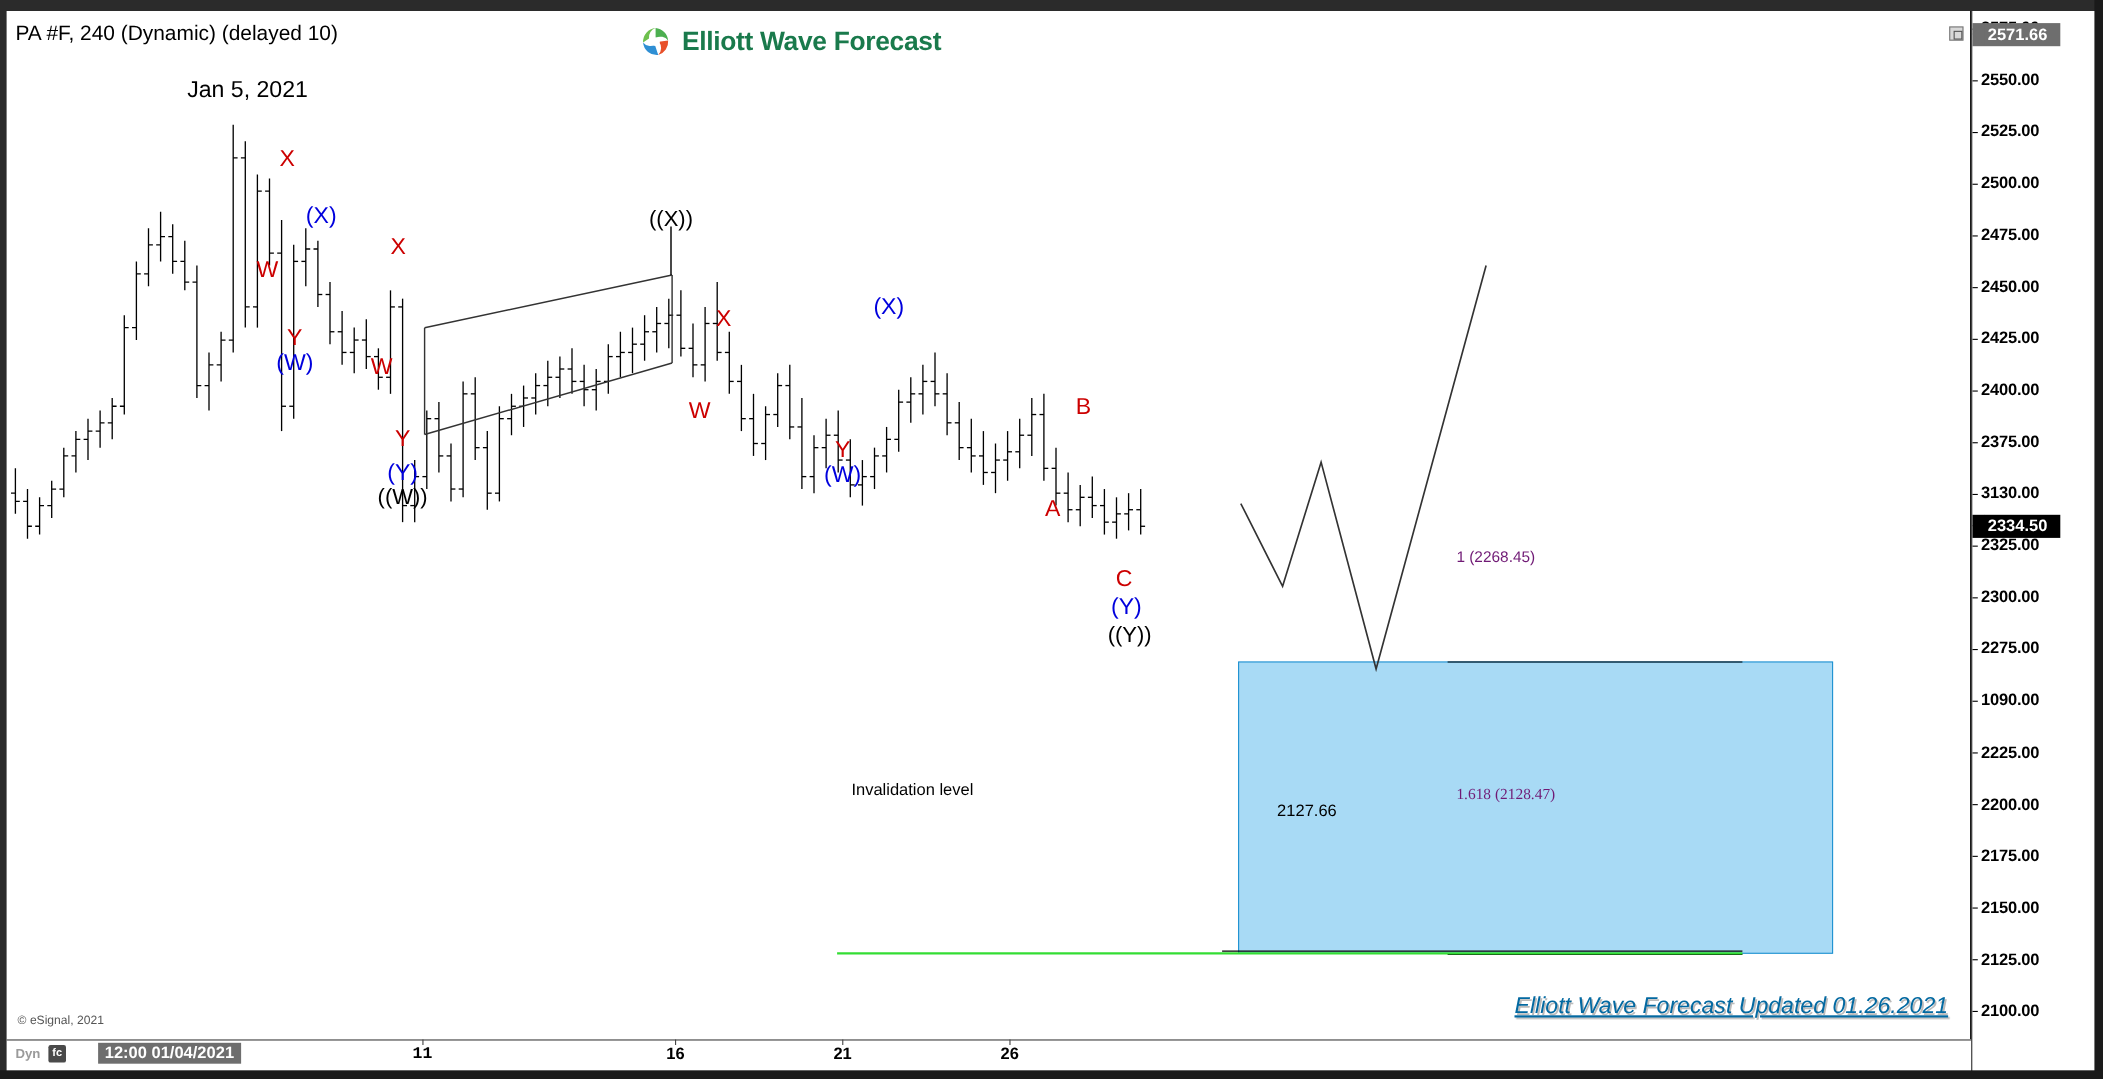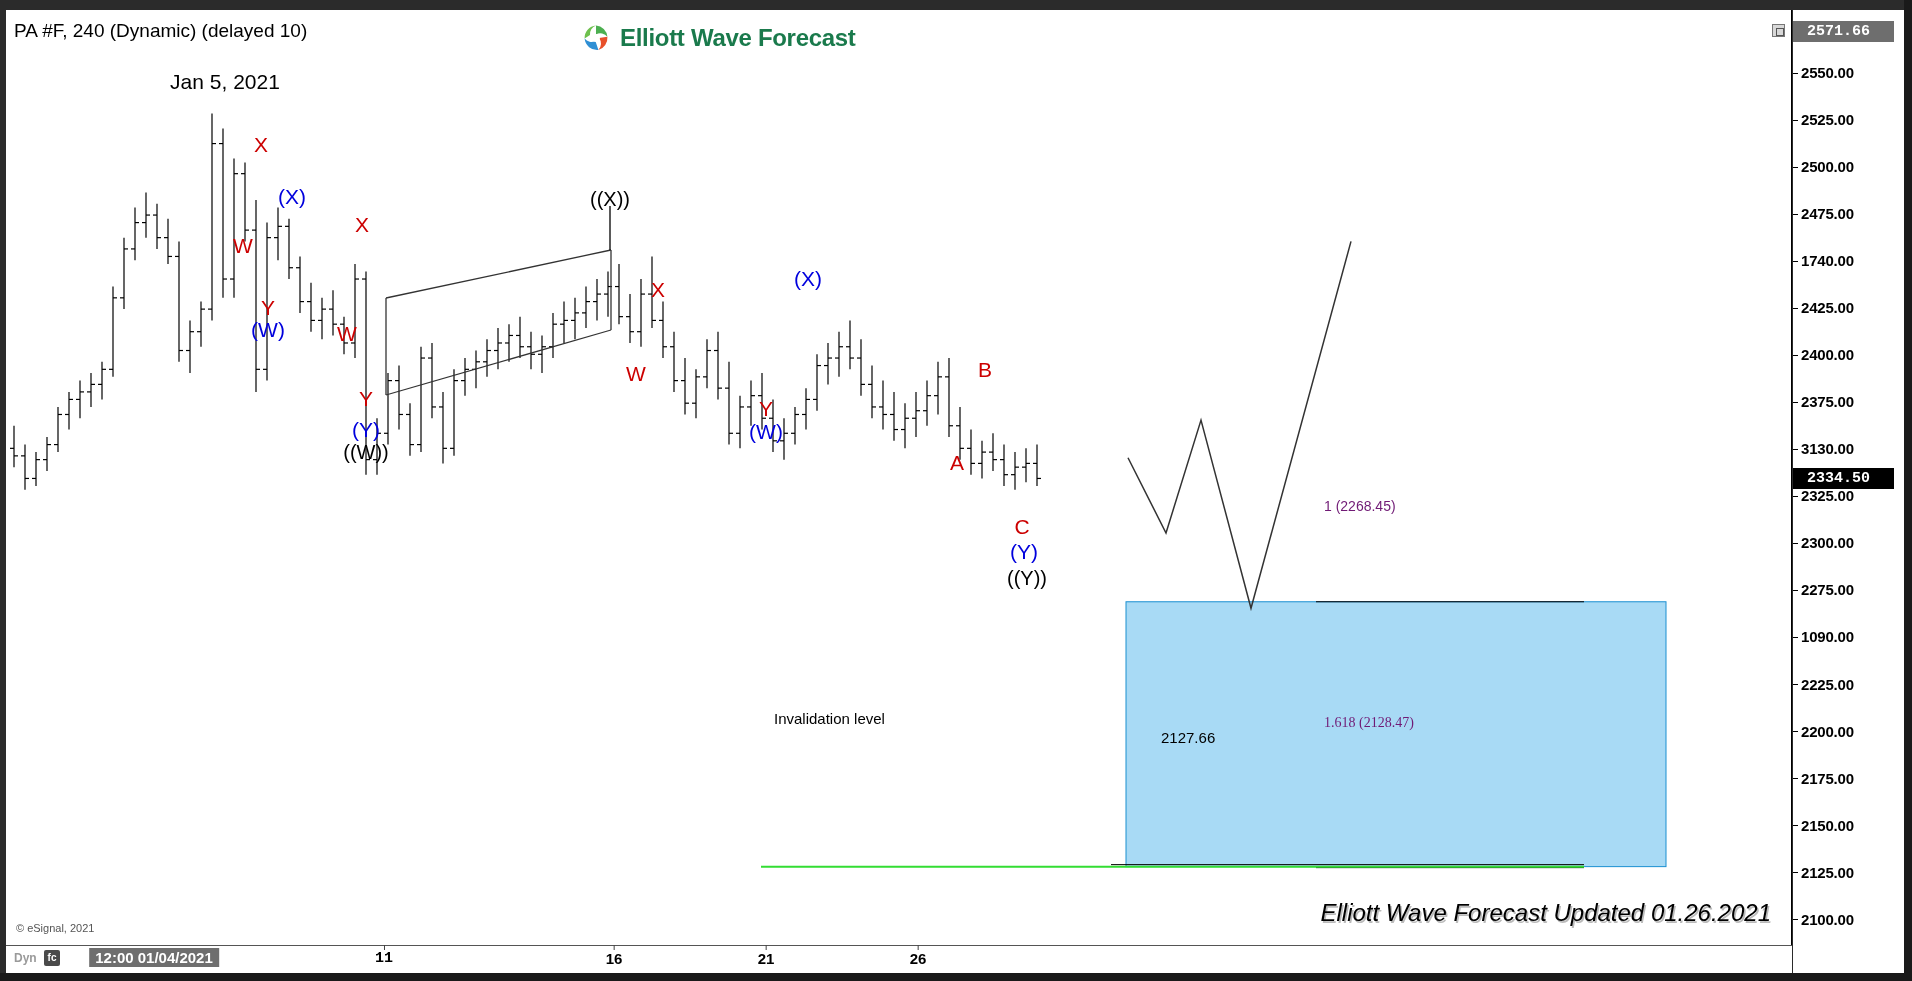--- a/index.html
+++ b/index.html
@@ -51,24 +51,23 @@
     position:absolute;
     left:-8px; top:50%;
     width:5px; height:1px; background:#000;
   }
   .price-badge {
     position: absolute;
     left: 0px;
     height: 21px; line-height: 21px;
     font-size: 15px; font-weight: bold;
     color: #fff;
-    padding-left: 14px; padding-right: 24px;
+    padding-left: 14px; padding-right: 12px;
     white-space: nowrap;
     z-index: 5;
-    font-family: Liberation Mono, monospace;
   }
   .price-badge::before {
     content:""; position:absolute; left:0; top:0;
     width:0; height:0;
     border-top: 10.5px solid transparent;
     border-bottom: 10.5px solid transparent;
     border-right: 11px solid currentColor;
   }
   .badge-last { background:#000; color:#000; }
   .badge-last span { color:#fff; }
@@ -132,23 +131,24 @@
   
   .ann { position:absolute; white-space:nowrap; transform:translateX(-50%); }
   .ann-red   { color:#cc0000; font-size:21px; }
   .ann-blue  { color:#0000dd; font-size:21px; }
   .ann-black { color:#000000; font-size:20px; }
   .ann-date  { color:#000; font-size:21px; }
   .fib-label { position:absolute; font-size:14px; color:#701a75; white-space:nowrap; }
   .invalid-label { position:absolute; font-size:15px; color:#000; white-space:nowrap; }
   .watermark {
     position:absolute; right:20px; bottom:18px;
-    font-style: italic; font-size:24px; color:#000000;
+    font-style: italic; font-size:21px; color:#0369a1;
     text-shadow: 1.5px 1.5px 0 #bbb;
     white-space:nowrap;
+    text-decoration:underline;
   }
   .expand-icon {
     position:absolute; right:6px; top:14px;
     width:13px; height:13px;
     border:1px solid #777; background:#d8d8d8;
   }
   .expand-icon::after{
     content:""; position:absolute; left:3px; top:3px;
     width:6px; height:6px; border:1px solid #555;
   }
@@ -515,21 +515,21 @@
     <div class="copyright">© eSignal, 2021</div>
     <div class="watermark">Elliott Wave Forecast Updated 01.26.2021</div>
   </div>
 
   <div class="price-scale">
       <div class="price-tick" style="top: 7.0503px;">2575.00</div>
       <div class="price-tick" style="top: 54.0825px;">2550.00</div>
       <div class="price-tick" style="top: 101.115px;">2525.00</div>
       <div class="price-tick" style="top: 148.147px;">2500.00</div>
       <div class="price-tick" style="top: 195.179px;">2475.00</div>
-      <div class="price-tick" style="top: 242.211px;">1740.00</div>
+      <div class="price-tick" style="top: 242.211px;">2450.00</div>
       <div class="price-tick" style="top: 289.243px;">2425.00</div>
       <div class="price-tick" style="top: 336.276px;">2400.00</div>
       <div class="price-tick" style="top: 383.308px;">2375.00</div>
       <div class="price-tick" style="top: 430.34px;">3130.00</div>
       <div class="price-tick" style="top: 477.372px;">2325.00</div>
       <div class="price-tick" style="top: 524.404px;">2300.00</div>
       <div class="price-tick" style="top: 571.437px;">2275.00</div>
       <div class="price-tick" style="top: 618.469px;">1090.00</div>
       <div class="price-tick" style="top: 665.501px;">2225.00</div>
       <div class="price-tick" style="top: 712.533px;">2200.00</div>

